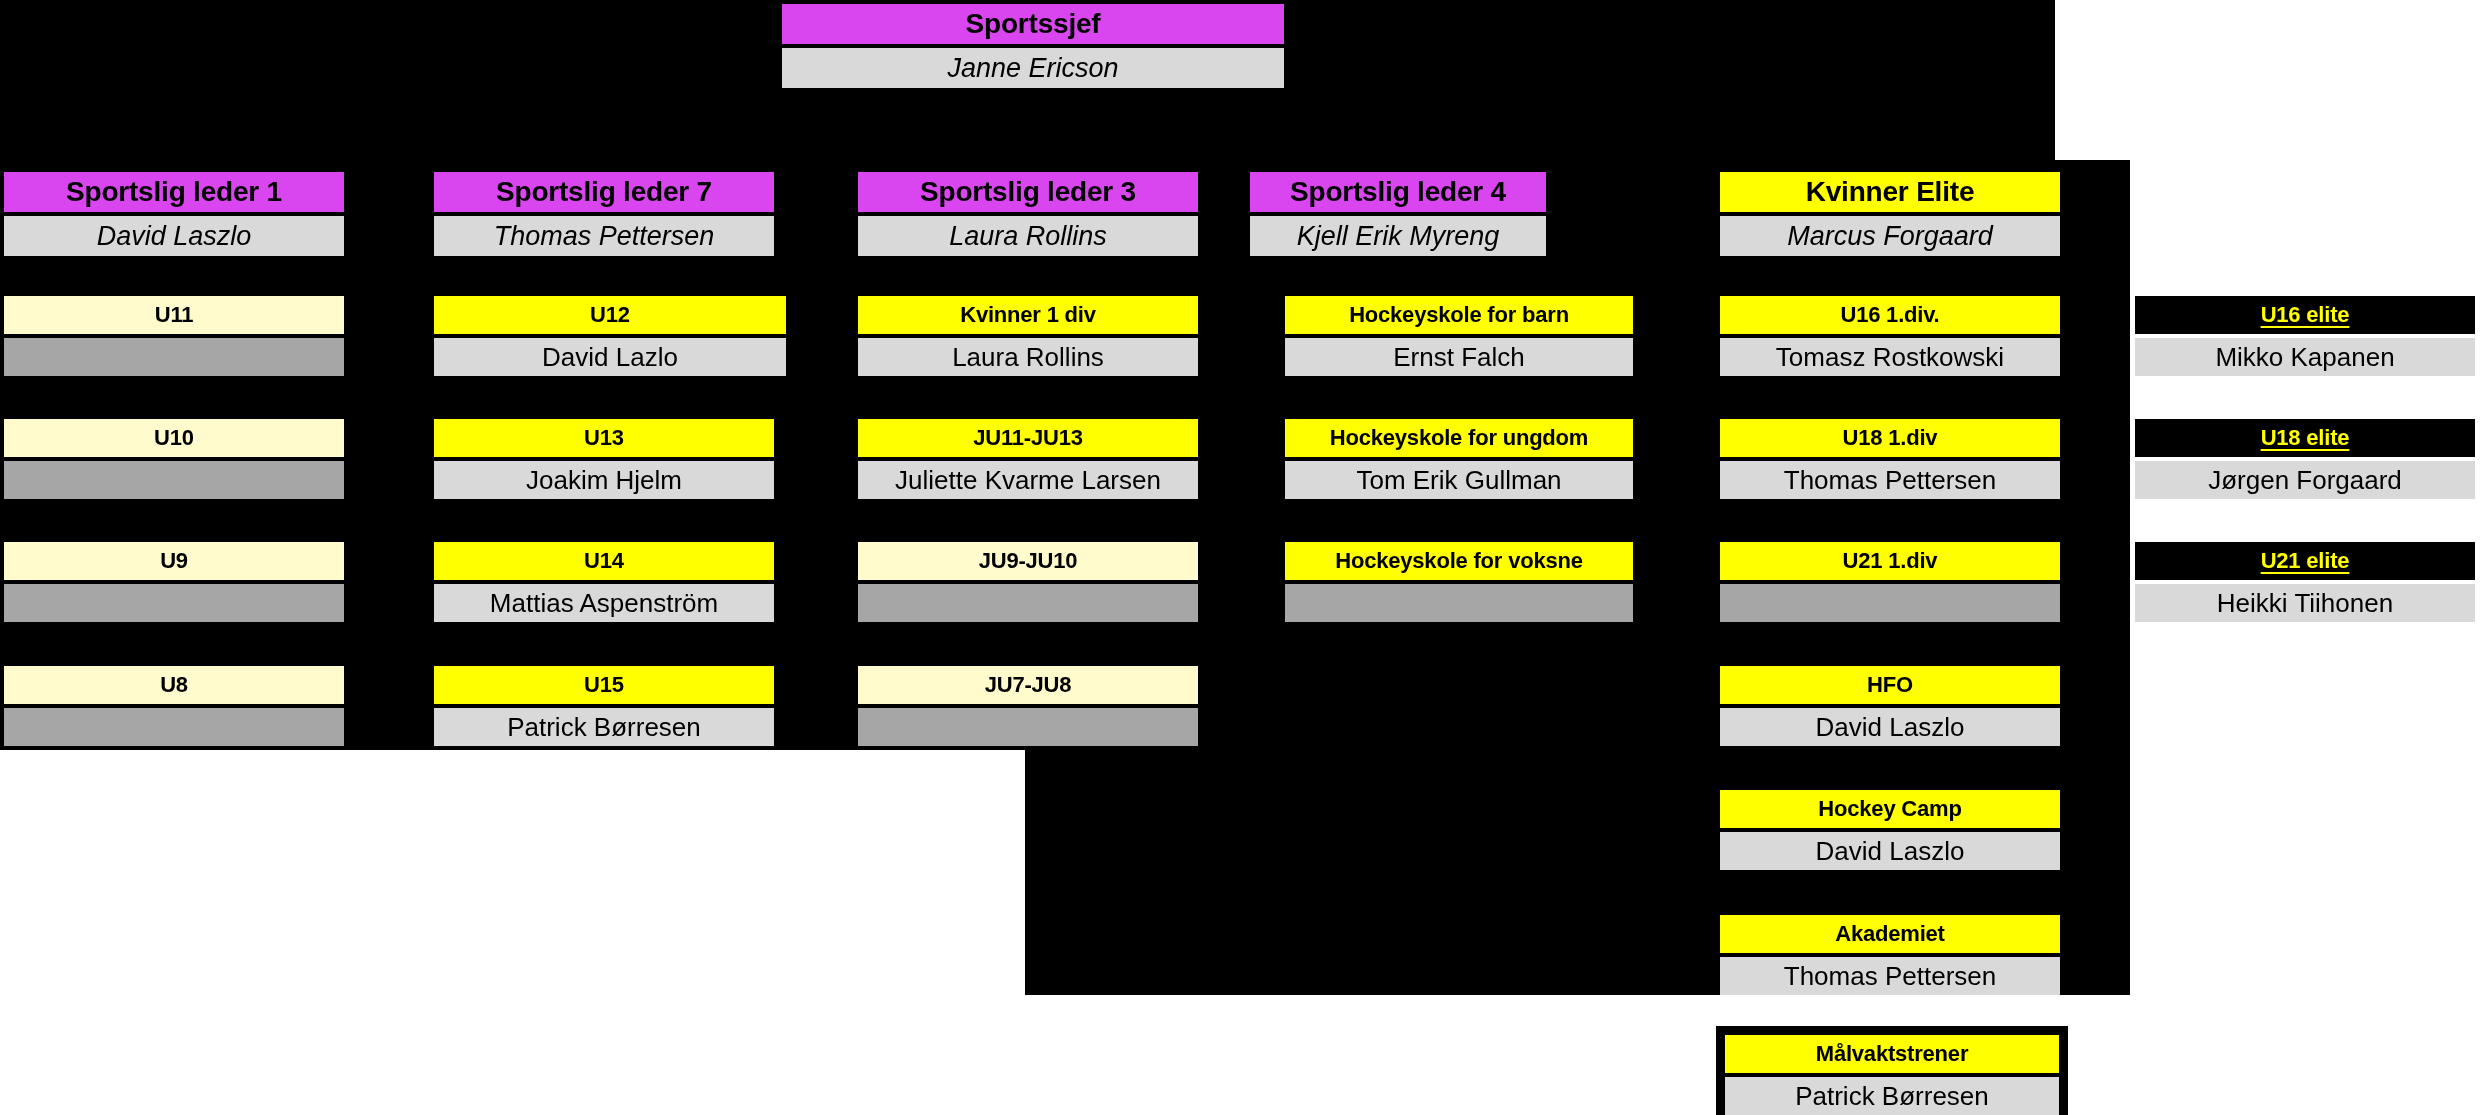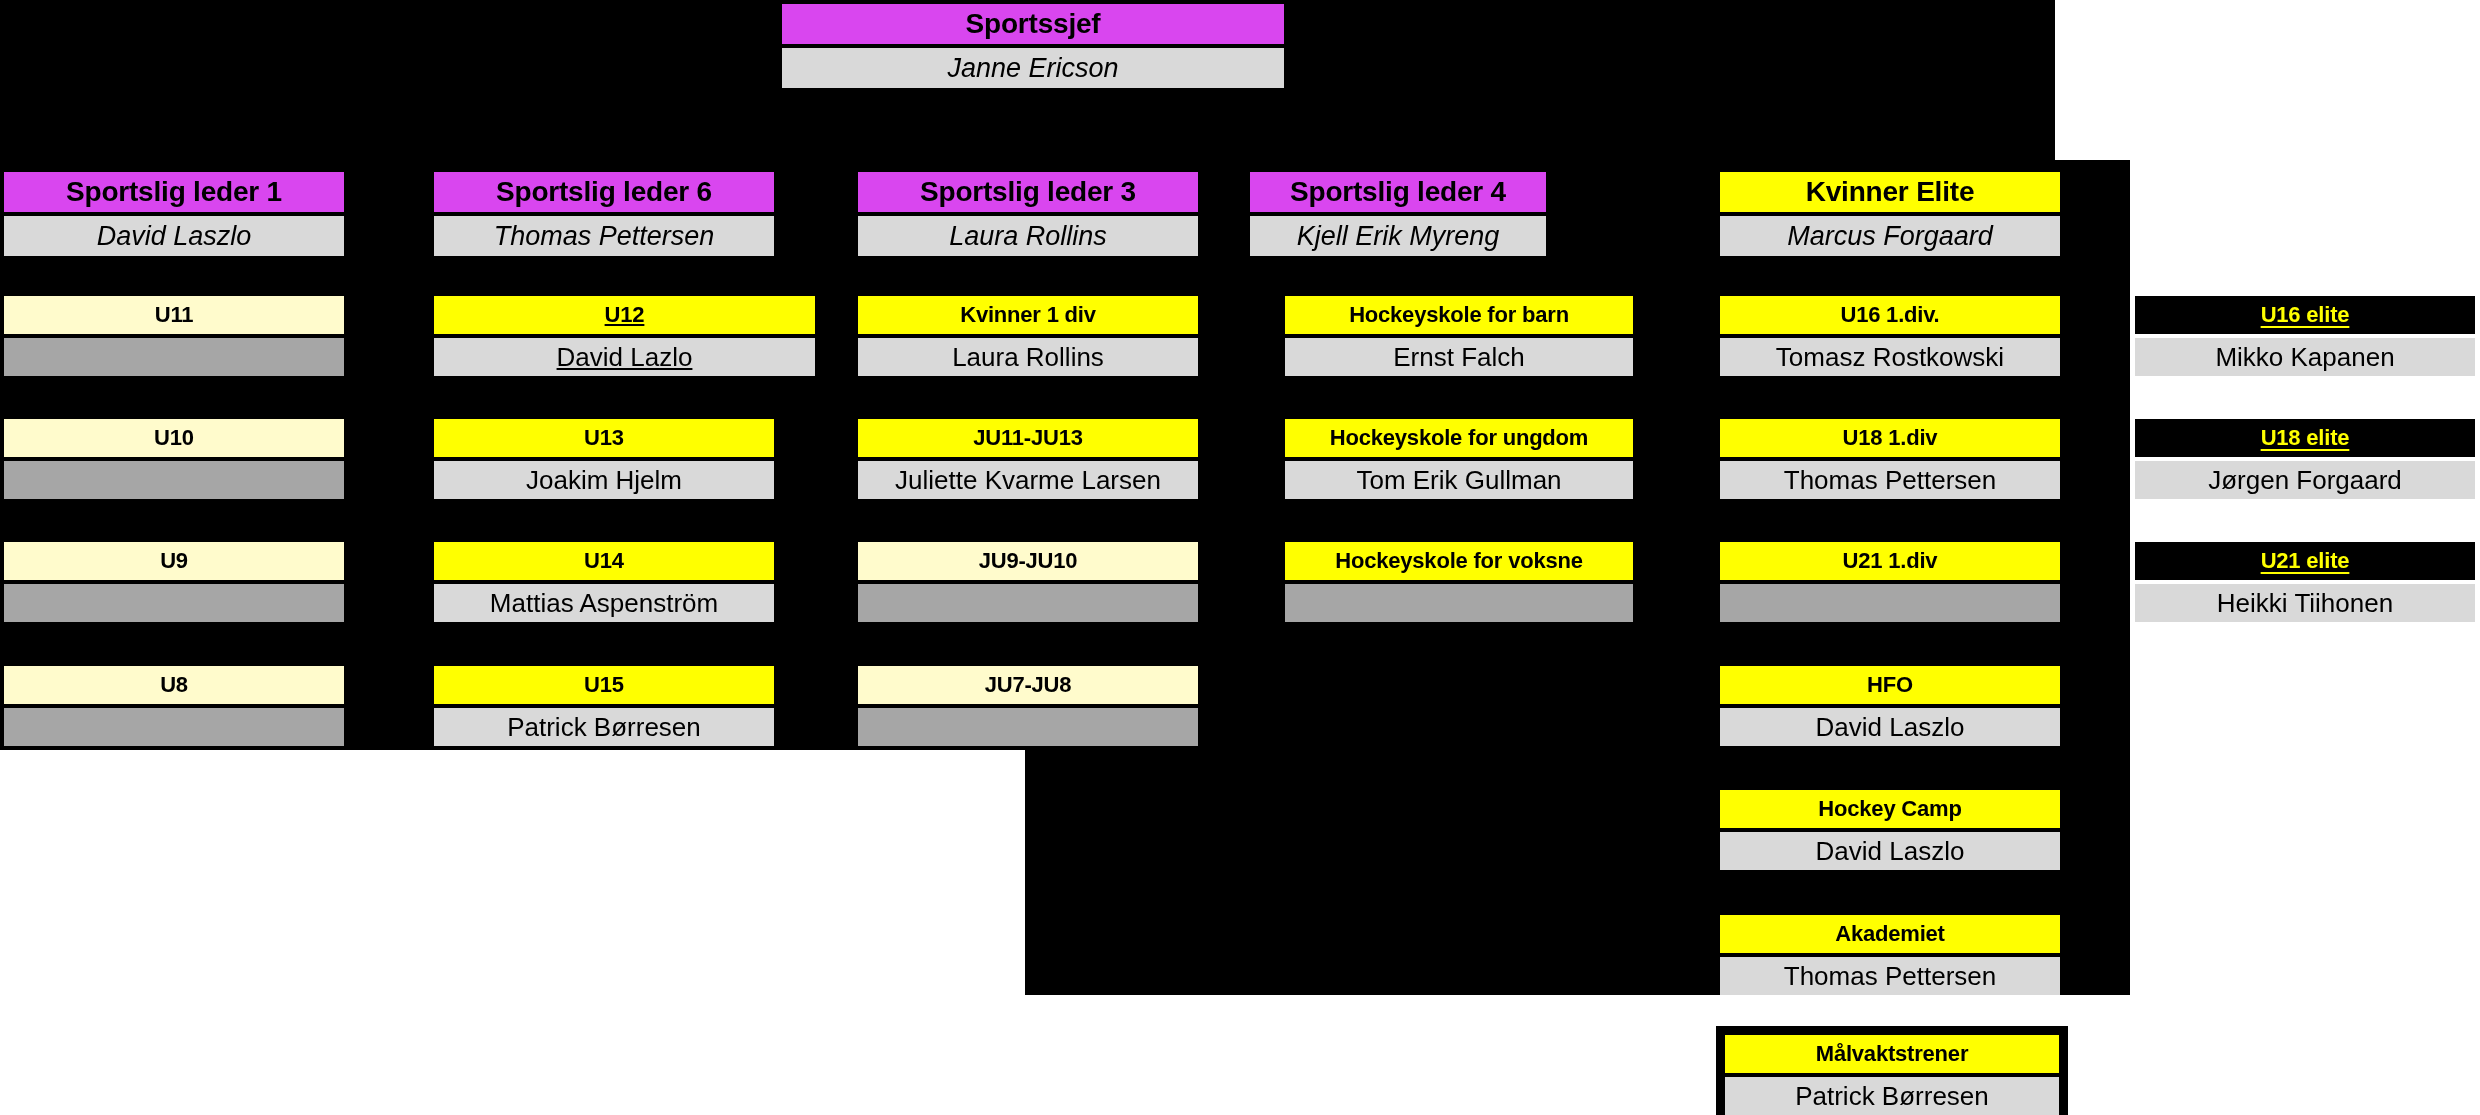--- a/index.html
+++ b/index.html
@@ -97,21 +97,21 @@
 
 <div class="node sz-lg" style="left:4px; top:172px; width:340px;">
   <div class="hdr gold">
       <span class="hdr-text">Sportslig leder 1</span>
     </div>
   <div class="body light">David Laszlo</div>
 </div>
 
 <div class="node sz-lg" style="left:434px; top:172px; width:340px;">
   <div class="hdr gold">
-      <span class="hdr-text">Sportslig leder 6</span>
+      <span class="hdr-text">Sportslig leder 7</span>
     </div>
   <div class="body light">Thomas Pettersen</div>
 </div>
 
 <div class="node sz-lg" style="left:858px; top:172px; width:340px;">
   <div class="hdr gold">
       <span class="hdr-text">Sportslig leder 3</span>
     </div>
   <div class="body light">Laura Rollins</div>
 </div>
@@ -148,21 +148,21 @@
     </div>
   <div class="body gray"></div>
 </div>
 <div class="node sz-md" style="left:4px; top:666px; width:340px;">
   <div class="hdr cream">
       <span class="hdr-text">U8</span>
     </div>
   <div class="body gray"></div>
 </div>
 
-<div class="node sz-md" style="left:434px; top:296px; width:381px;text-decoration:underline;">
+<div class="node sz-md" style="left:434px; top:296px; width:352px;">
   <div class="hdr yellow">
       <span class="hdr-text">U12</span>
     </div>
   <div class="body light">David Lazlo</div>
 </div>
 <div class="node sz-md" style="left:434px; top:419px; width:340px;">
   <div class="hdr yellow">
       <span class="hdr-text">U13</span>
     </div>
   <div class="body light">Joakim Hjelm</div>

